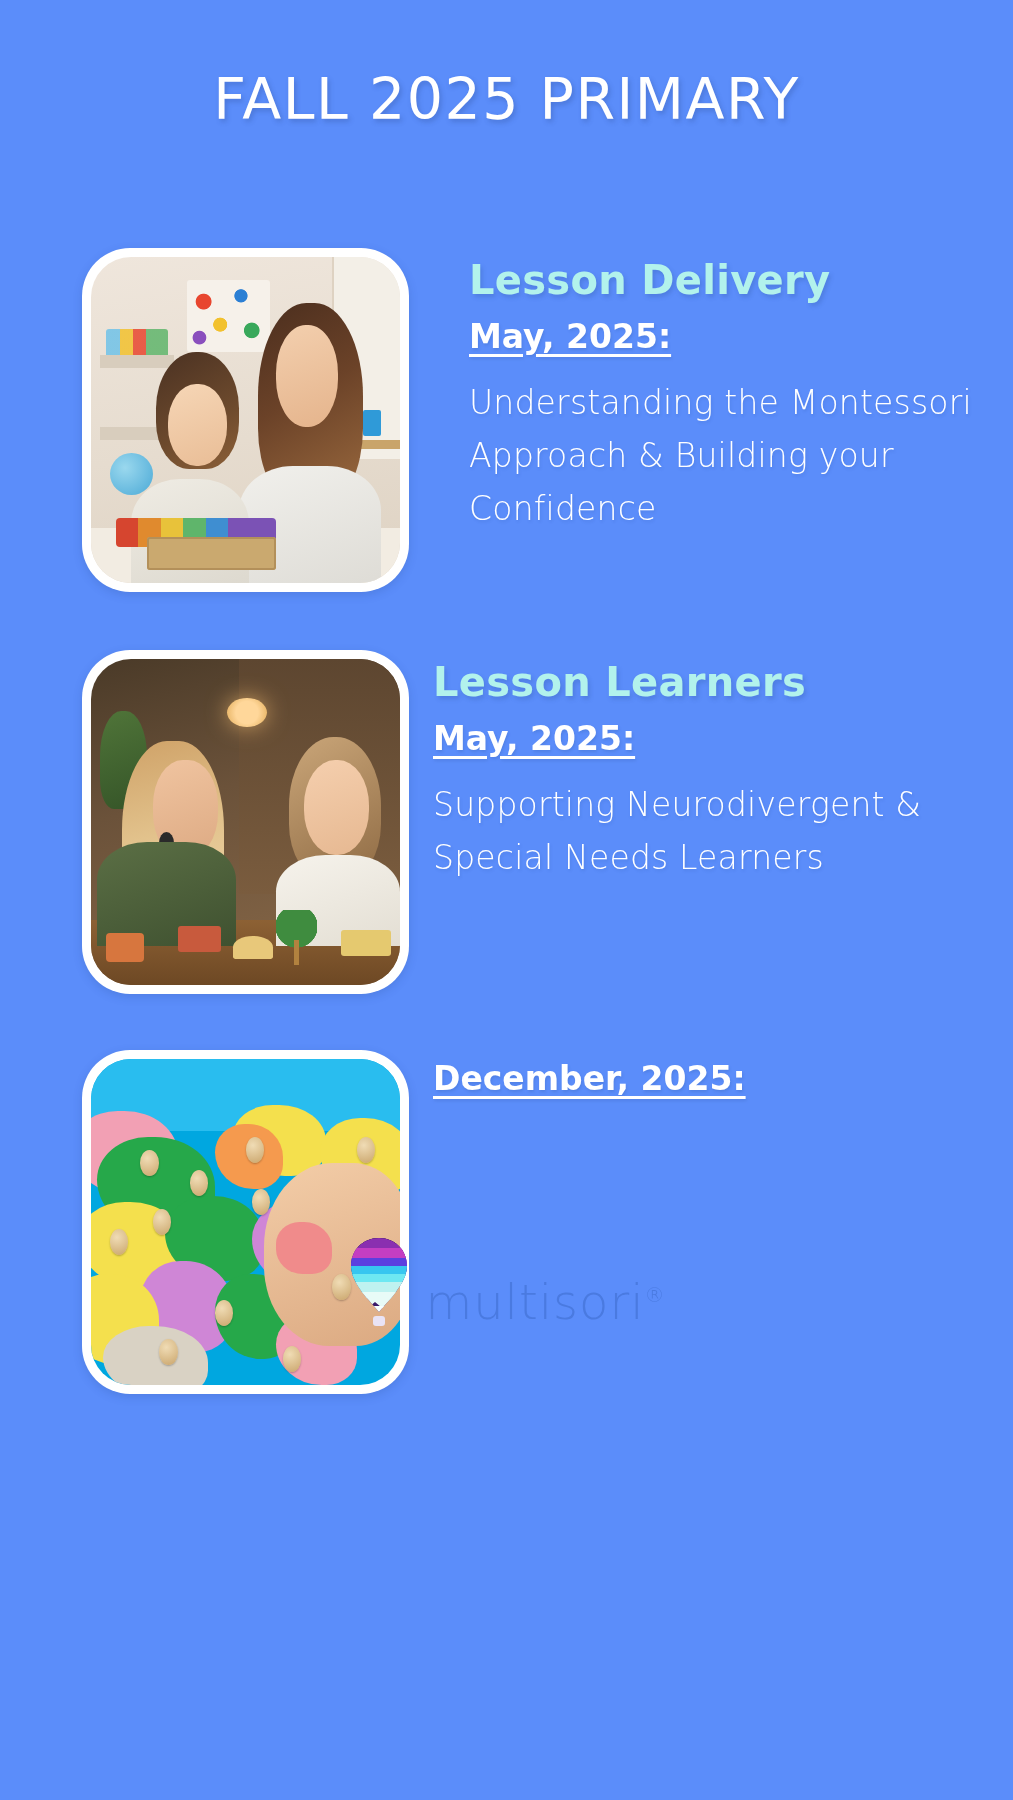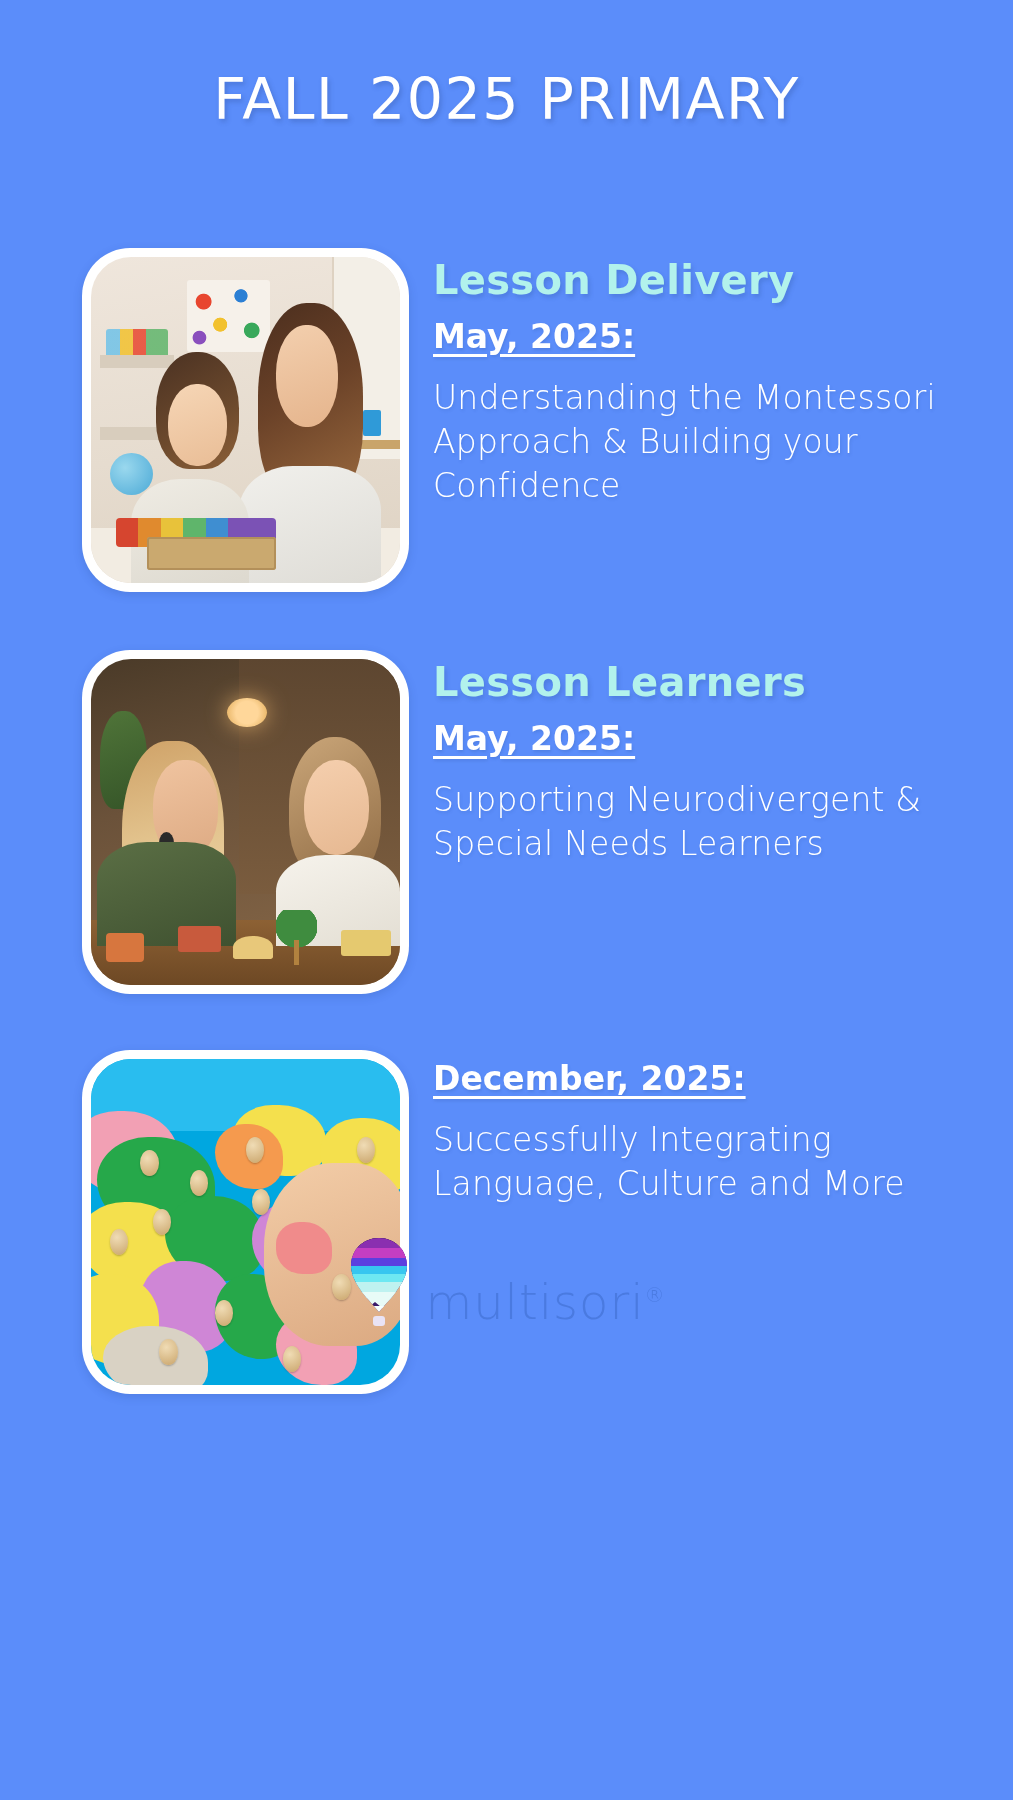--- a/index.html
+++ b/index.html
@@ -35,21 +35,21 @@
   }
 
   
   .row {
     position:absolute;
     left:0;
     width:1013px;
     display:flex;
     align-items:flex-start;
   }
-  #row-1 { top:248px; }
+  #row-1 { top:248px;gap:36px; }
   #row-2 { top:650px; }
   #row-3 { top:1050px; }
 
   .photo-frame {
     width:327px;
     height:344px;
     margin-left:82px;
     flex:0 0 auto;
     background:#ffffff;
     border-radius:48px;
@@ -87,21 +87,21 @@
     text-decoration:underline;
     text-underline-offset:6px;
     text-decoration-thickness:3px;
     margin-bottom:18px;
     white-space:nowrap;
     text-shadow:1px 2px 3px rgba(40,80,150,0.20);
   }
   .topic-body {
     color:#ffffff;
     font-size:33px;
-    line-height:44px;
+    line-height:53px;
     font-weight:300;
     letter-spacing:0.2px;
     text-shadow:1px 2px 3px rgba(40,80,150,0.18);
   }
 
   
   .logo-wrap {
     position:absolute;
     left:0; bottom:48px;
     width:1013px;
@@ -299,21 +299,20 @@
         <div class="pin" style="left:6%;top:52%;"></div>
         <div class="pin" style="left:20%;top:46%;"></div>
         <div class="pin" style="left:40%;top:74%;"></div>
         <div class="pin" style="left:22%;top:86%;"></div>
         <div class="pin" style="left:62%;top:88%;"></div>
         <div class="pin" style="left:78%;top:66%;"></div>
       </div>
     </div>
     <div class="text-col">
       <div class="topic-date">December, 2025:</div>
-      <div class="topic-body">Successfully Integrating Language, Culture and More</div>
     </div>
   </div>
 
   <div class="logo-wrap">
     <svg class="balloon" viewBox="0 0 64 96">
       <defs>
         <clipPath id="bclip">
           <path d="M32 2 C48 2 60 14 60 30 C60 46 44 62 32 76 C20 62 4 46 4 30 C4 14 16 2 32 2 Z"></path>
         </clipPath>
       </defs>

